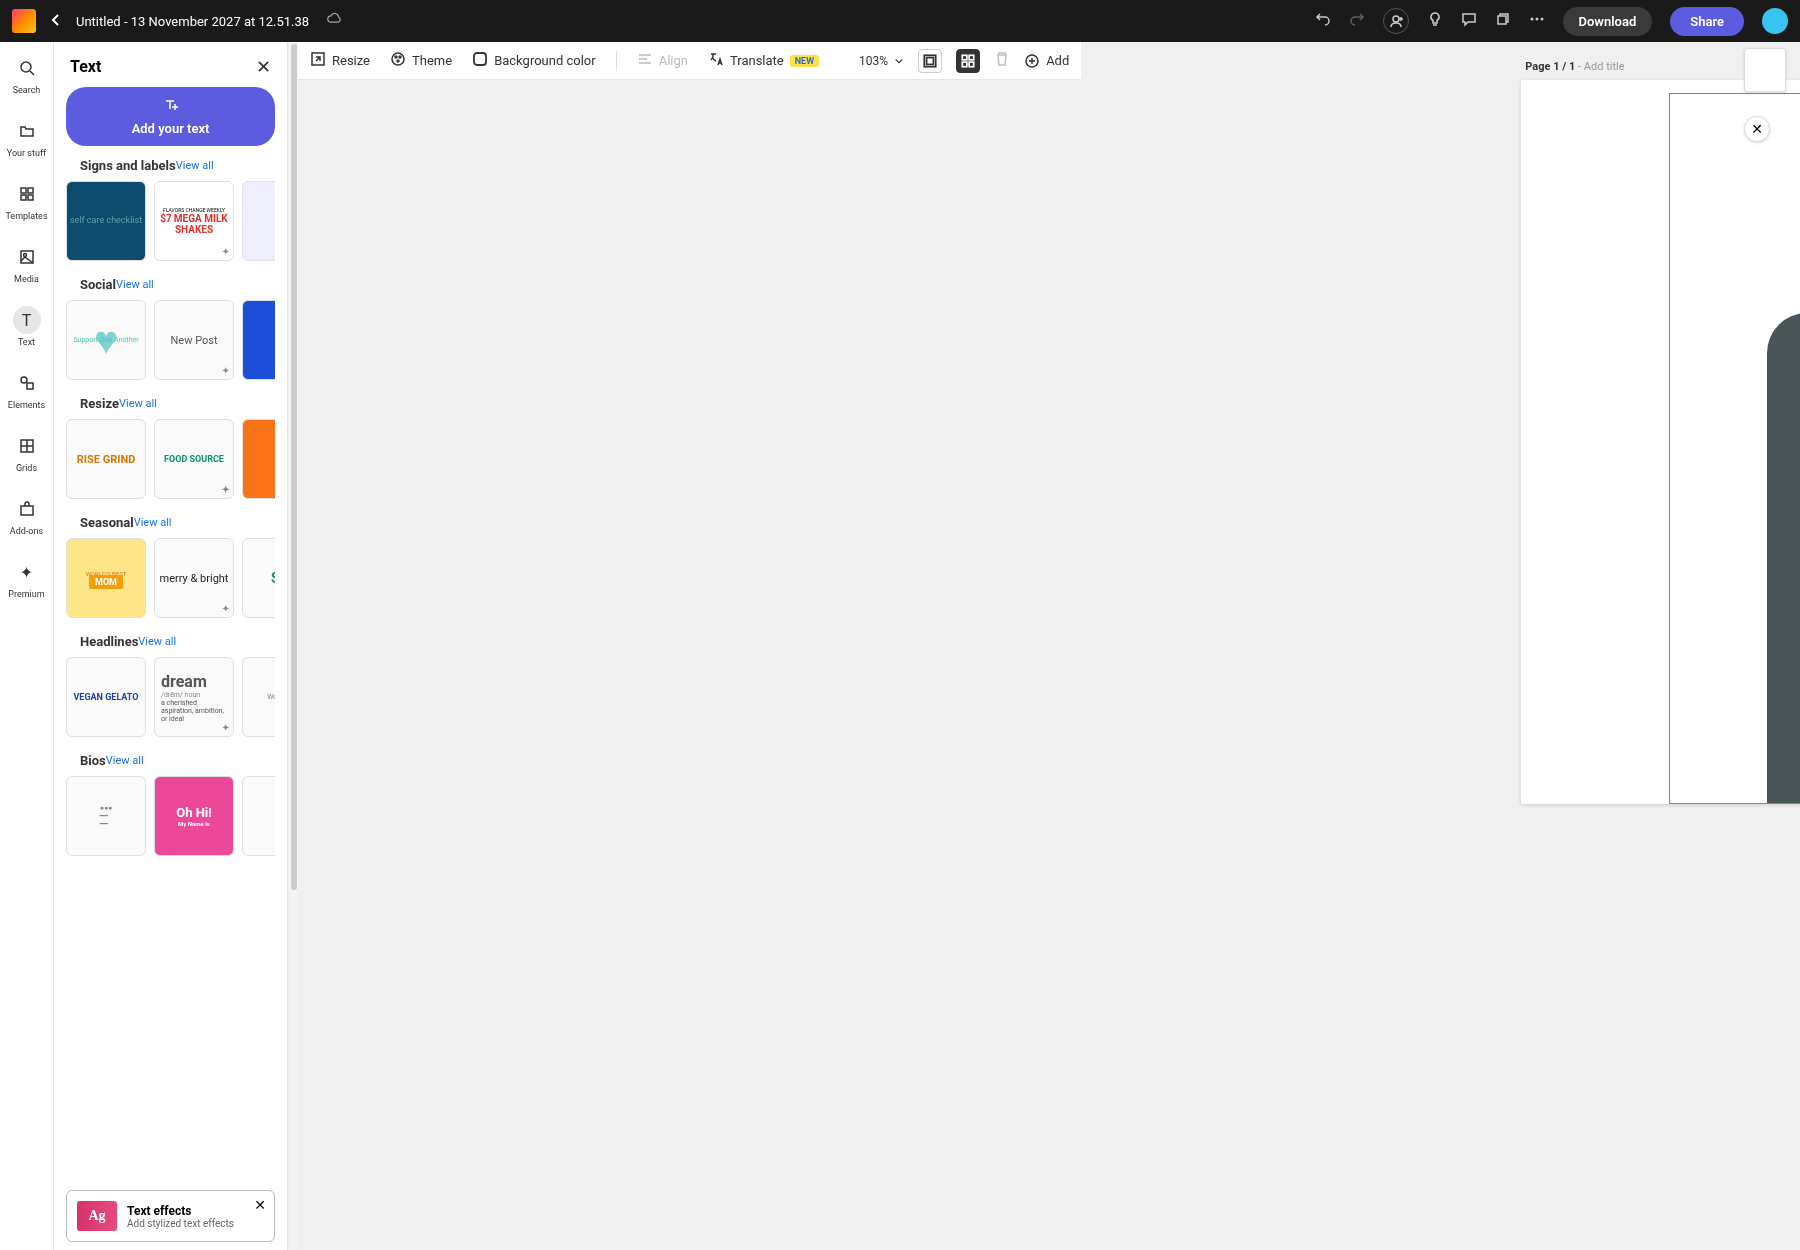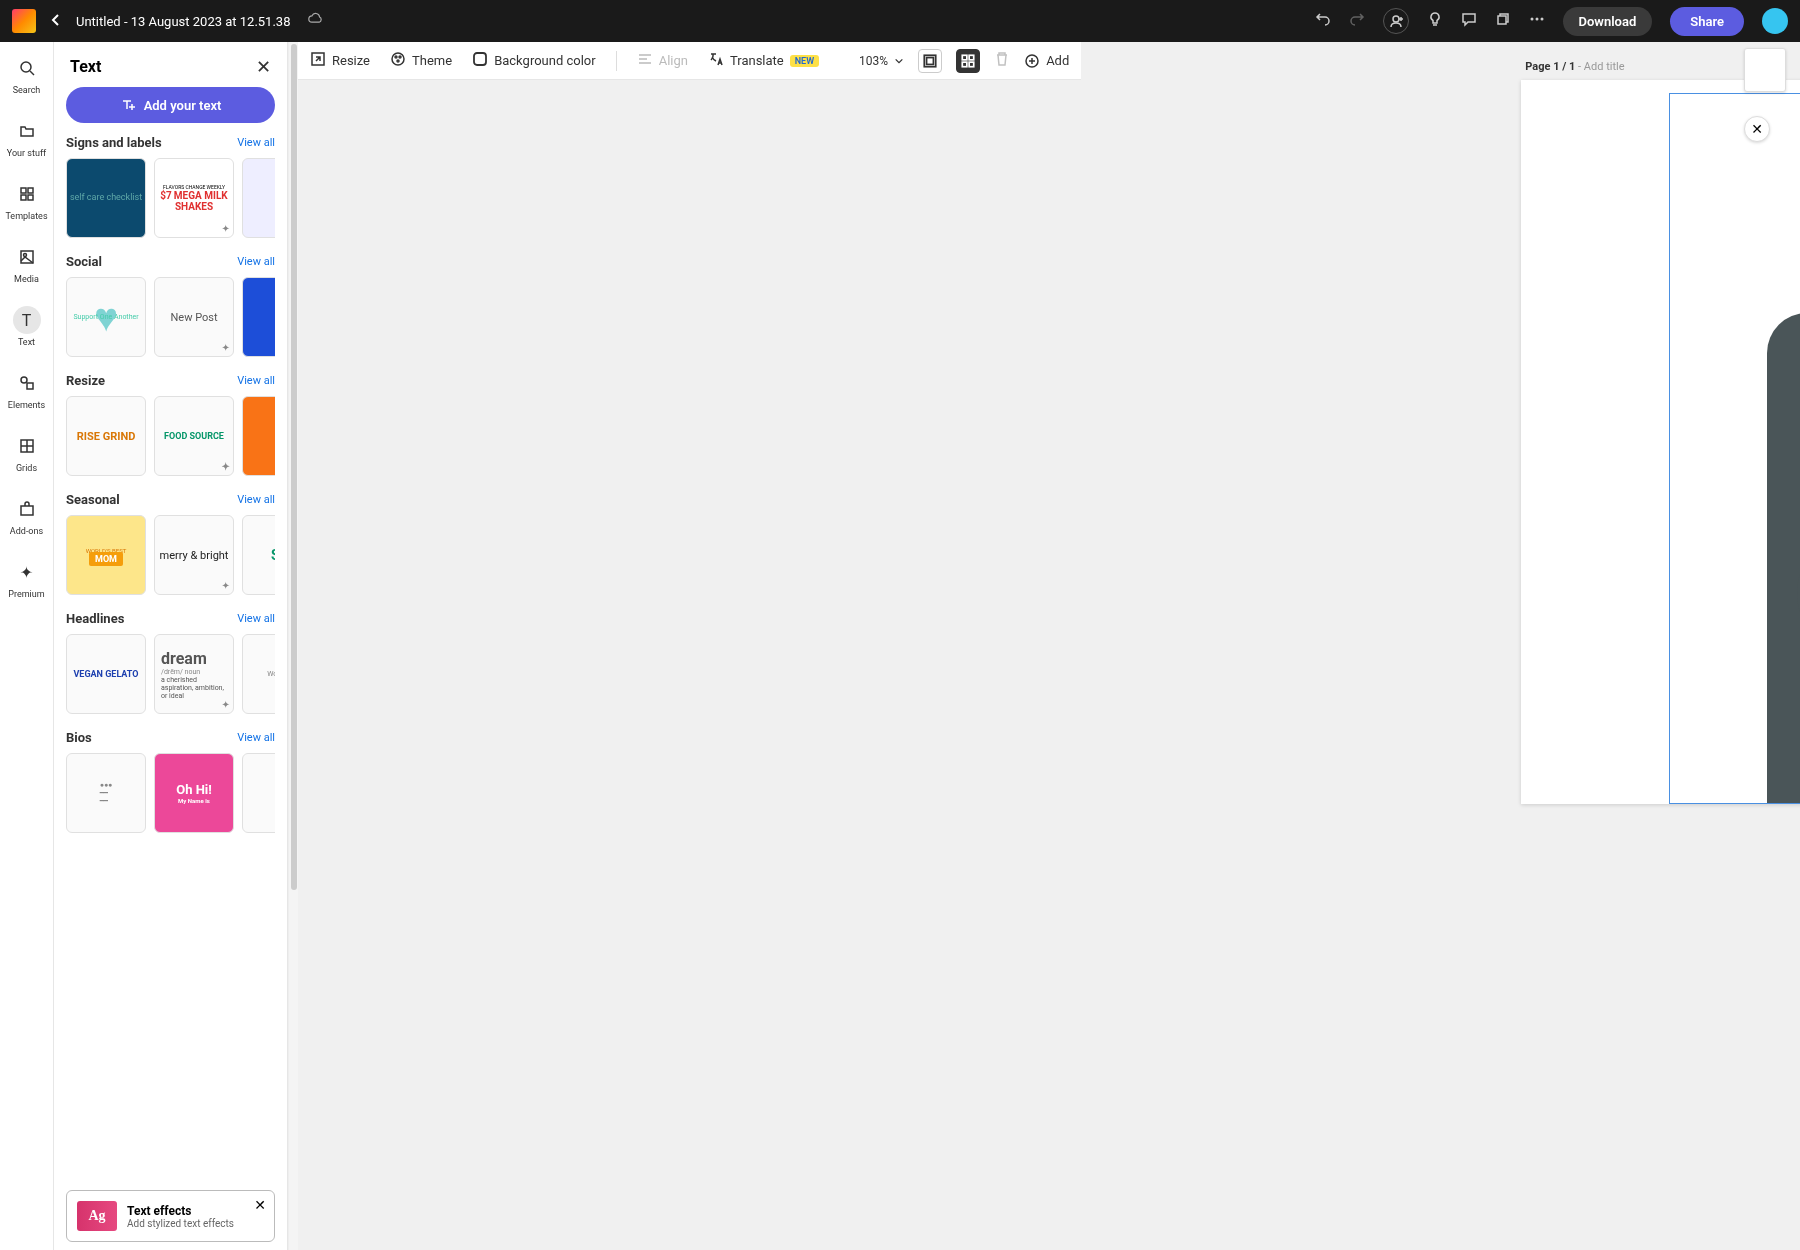--- a/index.html
+++ b/index.html
@@ -23,29 +23,29 @@
 .leftrail { width: 54px; background: #fff; border-right: 1px solid #e6e6e6; display: flex; flex-direction: column; align-items: center; padding-top: 12px; gap: 22px; }
 .rail-item { display: flex; flex-direction: column; align-items: center; gap: 3px; cursor: pointer; width: 100%; }
 .rail-icon { width: 28px; height: 28px; display: flex; align-items: center; justify-content: center; font-size: 16px; color: #333; }
 .rail-icon.active { background: #e6e6e6; border-radius: 50%; }
 .rail-label { font-size: 9px; color: #333; }
 
 .panel { width: 234px; background: #fff; border-right: 1px solid #e6e6e6; display: flex; flex-direction: column; overflow: hidden; }
 .panel-header { display: flex; align-items: center; justify-content: space-between; padding: 14px 16px 10px; }
 .panel-title { font-size: 16px; font-weight: 700; }
 .close-x { font-size: 18px; cursor: pointer; color: #333; }
-.add-text-btn { margin: 0 12px 12px; background: #5c5ce0; color: #fff; border: none; padding: 10px; border-radius: 20px; font-size: 13px; font-weight: 600; cursor: pointer; display: flex; align-items: center; justify-content: center; gap: 8px; }
+.add-text-btn { margin: 0 12px 12px; background: #5c5ce0; color: #fff; border: none; padding: 10px; border-radius: 20px; font-size: 13px; font-weight: 600; cursor: pointer; display: flex; align-items: center; justify-content: center; gap: 8px; flex-direction: column; }
 .search-row { display: flex; align-items: center; gap: 8px; padding: 0 12px 12px; }
 .search-box { flex: 1; display: flex; align-items: center; gap: 6px; border: 1px solid #ccc; border-radius: 16px; padding: 5px 10px; }
 .search-box input { border: none; outline: none; font-size: 12px; flex: 1; }
 .filter-icon { font-size: 16px; color: #333; cursor: pointer; }
 
 .panel-scroll { flex: 1; overflow-y: auto; padding: 0 12px; }
 .section { margin-bottom: 16px; }
-.section-header { display: flex; justify-content: space-between; align-items: center; margin-bottom: 8px; }
+.section-header { display: flex; justify-content: flex-start; align-items: center; margin-bottom: 8px; margin-left: 14px; }
 .section-title { font-size: 13px; font-weight: 700; color: #333; }
 .view-all { font-size: 11px; color: #1473e6; cursor: pointer; }
 .thumbs { display: flex; gap: 8px; overflow: hidden; }
 .thumb { width: 80px; height: 80px; border: 1px solid #e0e0e0; border-radius: 6px; background: #fafafa; flex-shrink: 0; position: relative; display: flex; align-items: center; justify-content: center; font-size: 8px; text-align: center; overflow: hidden; }
 .thumb .badge { position: absolute; bottom: 3px; right: 3px; font-size: 10px; color: #888; }
 
 .text-effects { margin: 8px 12px; border: 1px solid #bbb; border-radius: 6px; padding: 10px; display: flex; align-items: center; gap: 10px; position: relative; }
 .te-icon { width: 40px; height: 30px; background: linear-gradient(90deg, #d6336c, #e64980); border-radius: 3px; display: flex; align-items: center; justify-content: center; color: #fff; font-weight: bold; font-size: 14px; font-family: Georgia, serif; }
 .te-text h4 { font-size: 12px; font-weight: 700; }
 .te-text p { font-size: 10px; color: #666; }
@@ -112,21 +112,21 @@
 </head>
 <body>
 
 <div class="header">
   <div class="logo"></div>
   <div class="back-btn">
     <svg viewBox="0 0 16 16" fill="none" stroke="#fff" stroke-width="2">
         <path d="M10 3 L5 8 L10 13"></path>
       </svg>
   </div>
-  <div class="title">Untitled - 13 August 2023 at 12.51.38</div>
+  <div class="title">Untitled - 13 November 2027 at 12.51.38</div>
   <span class="cloud-icon">
     <svg viewBox="0 0 20 16" fill="none" stroke="#aaa" stroke-width="1.5">
         <path d="M5 12a4 4 0 010-8 5 5 0 019.5 1.5A3.5 3.5 0 0114 12H5z"></path>
       </svg>
   </span>
   <div class="header-spacer"></div>
   <div class="header-icons">
     <span class="header-icon"><svg viewBox="0 0 16 16" fill="none" stroke="#ccc" stroke-width="1.5">
           <path d="M5 3L2 6l3 3M2 6h8a4 4 0 010 8"></path>
         </svg></span>

